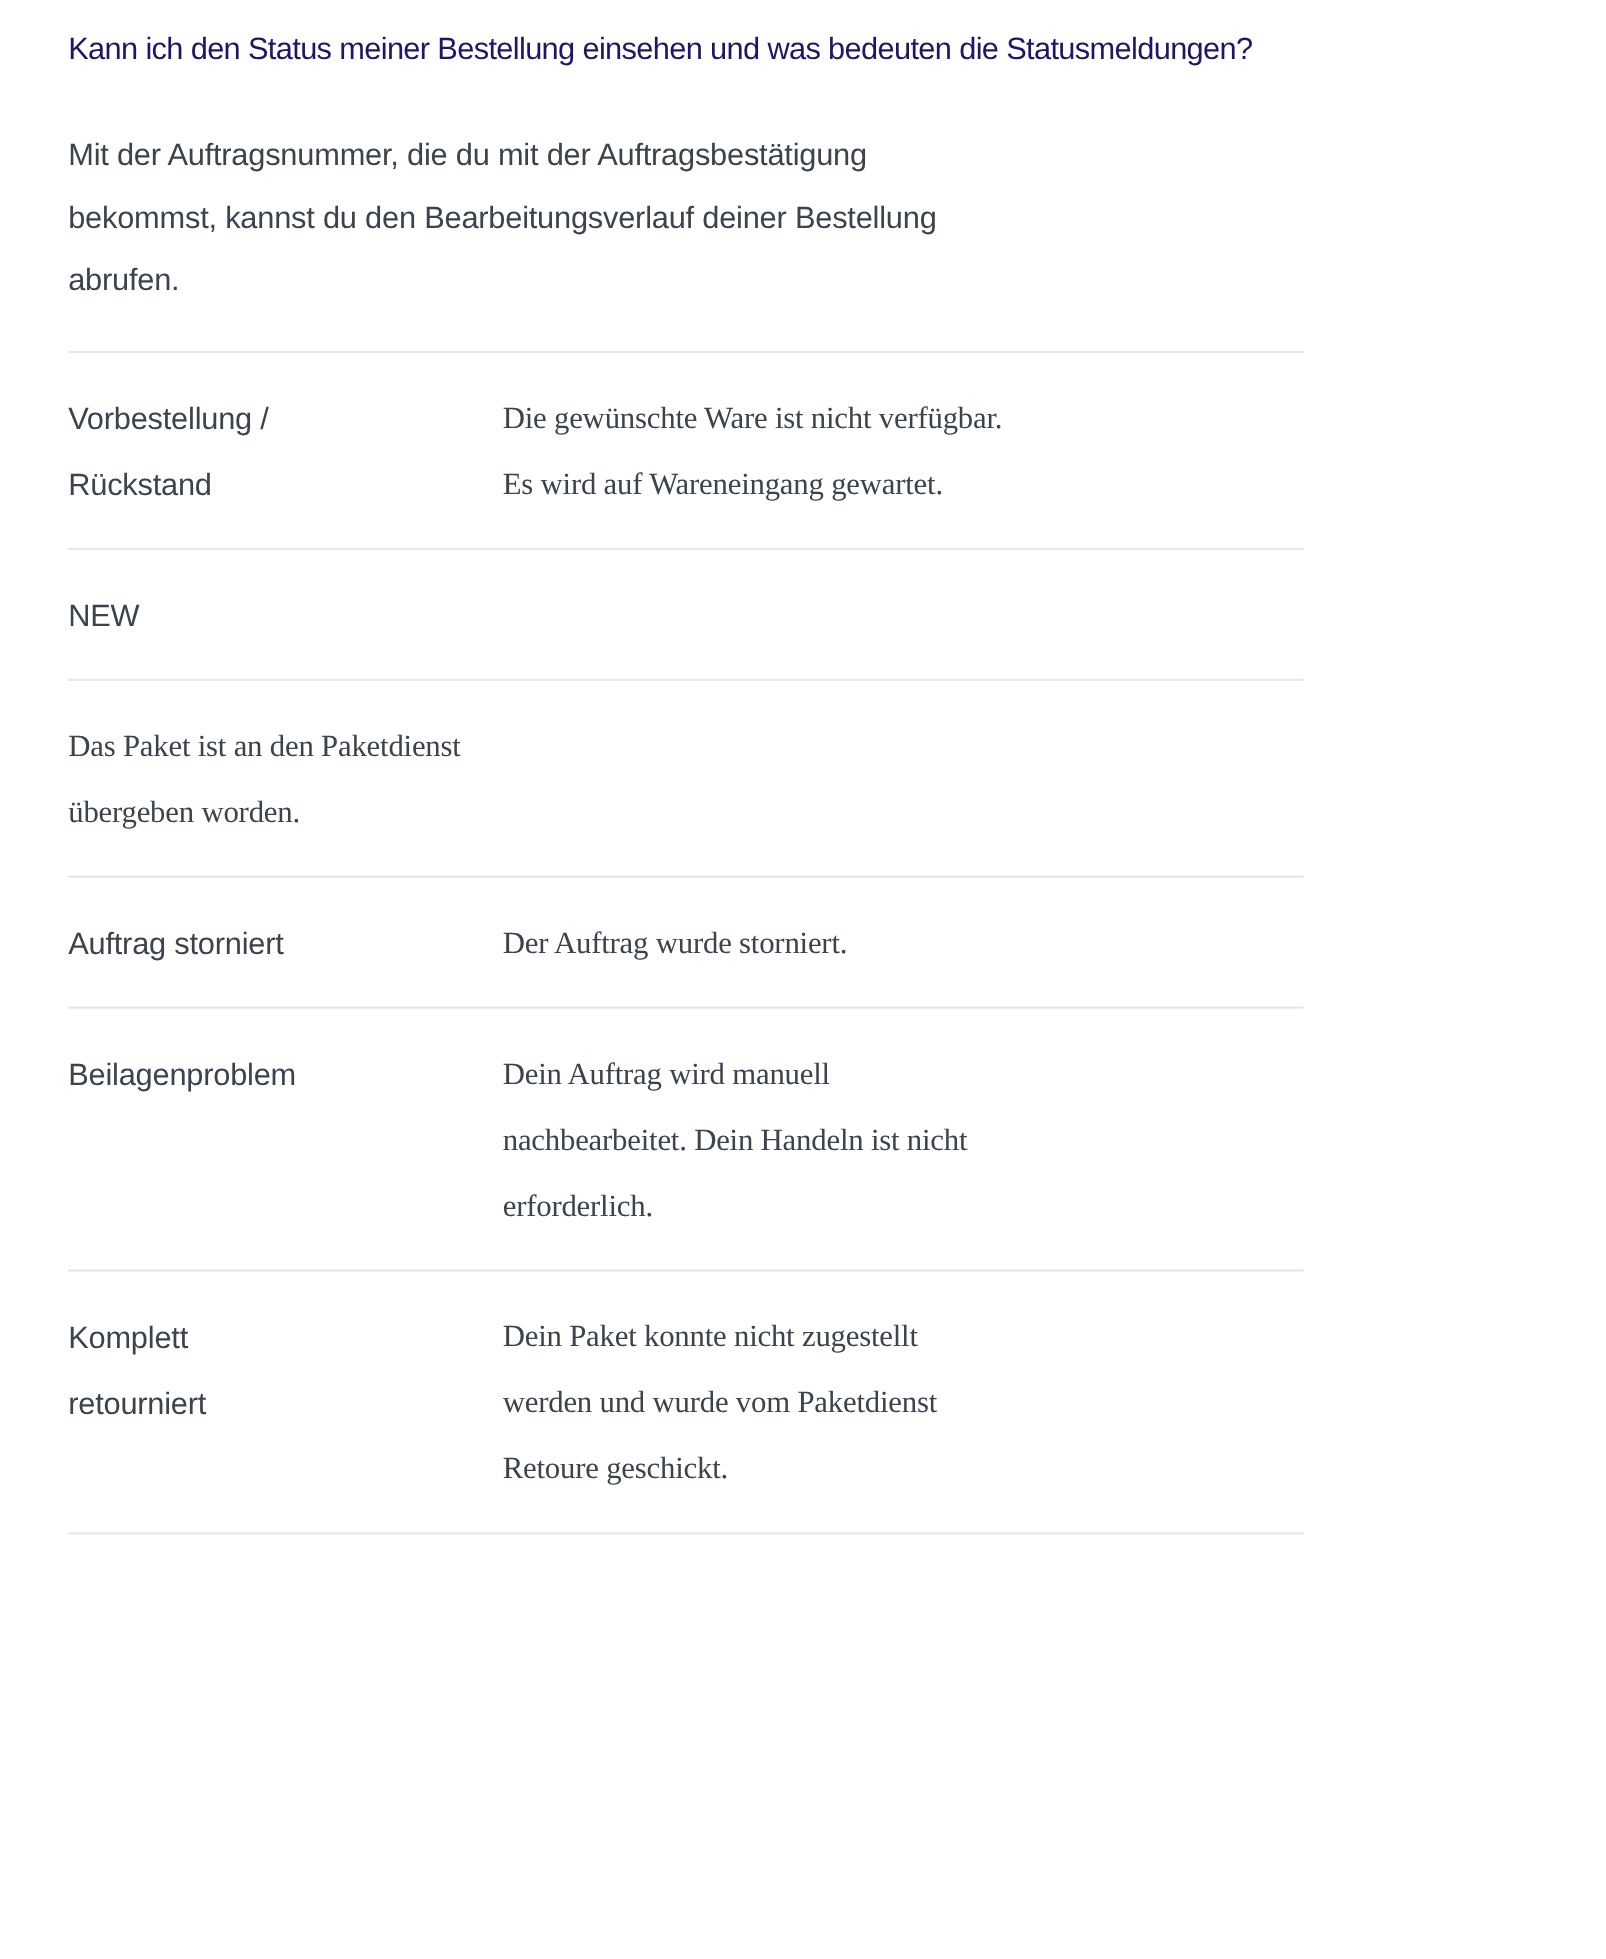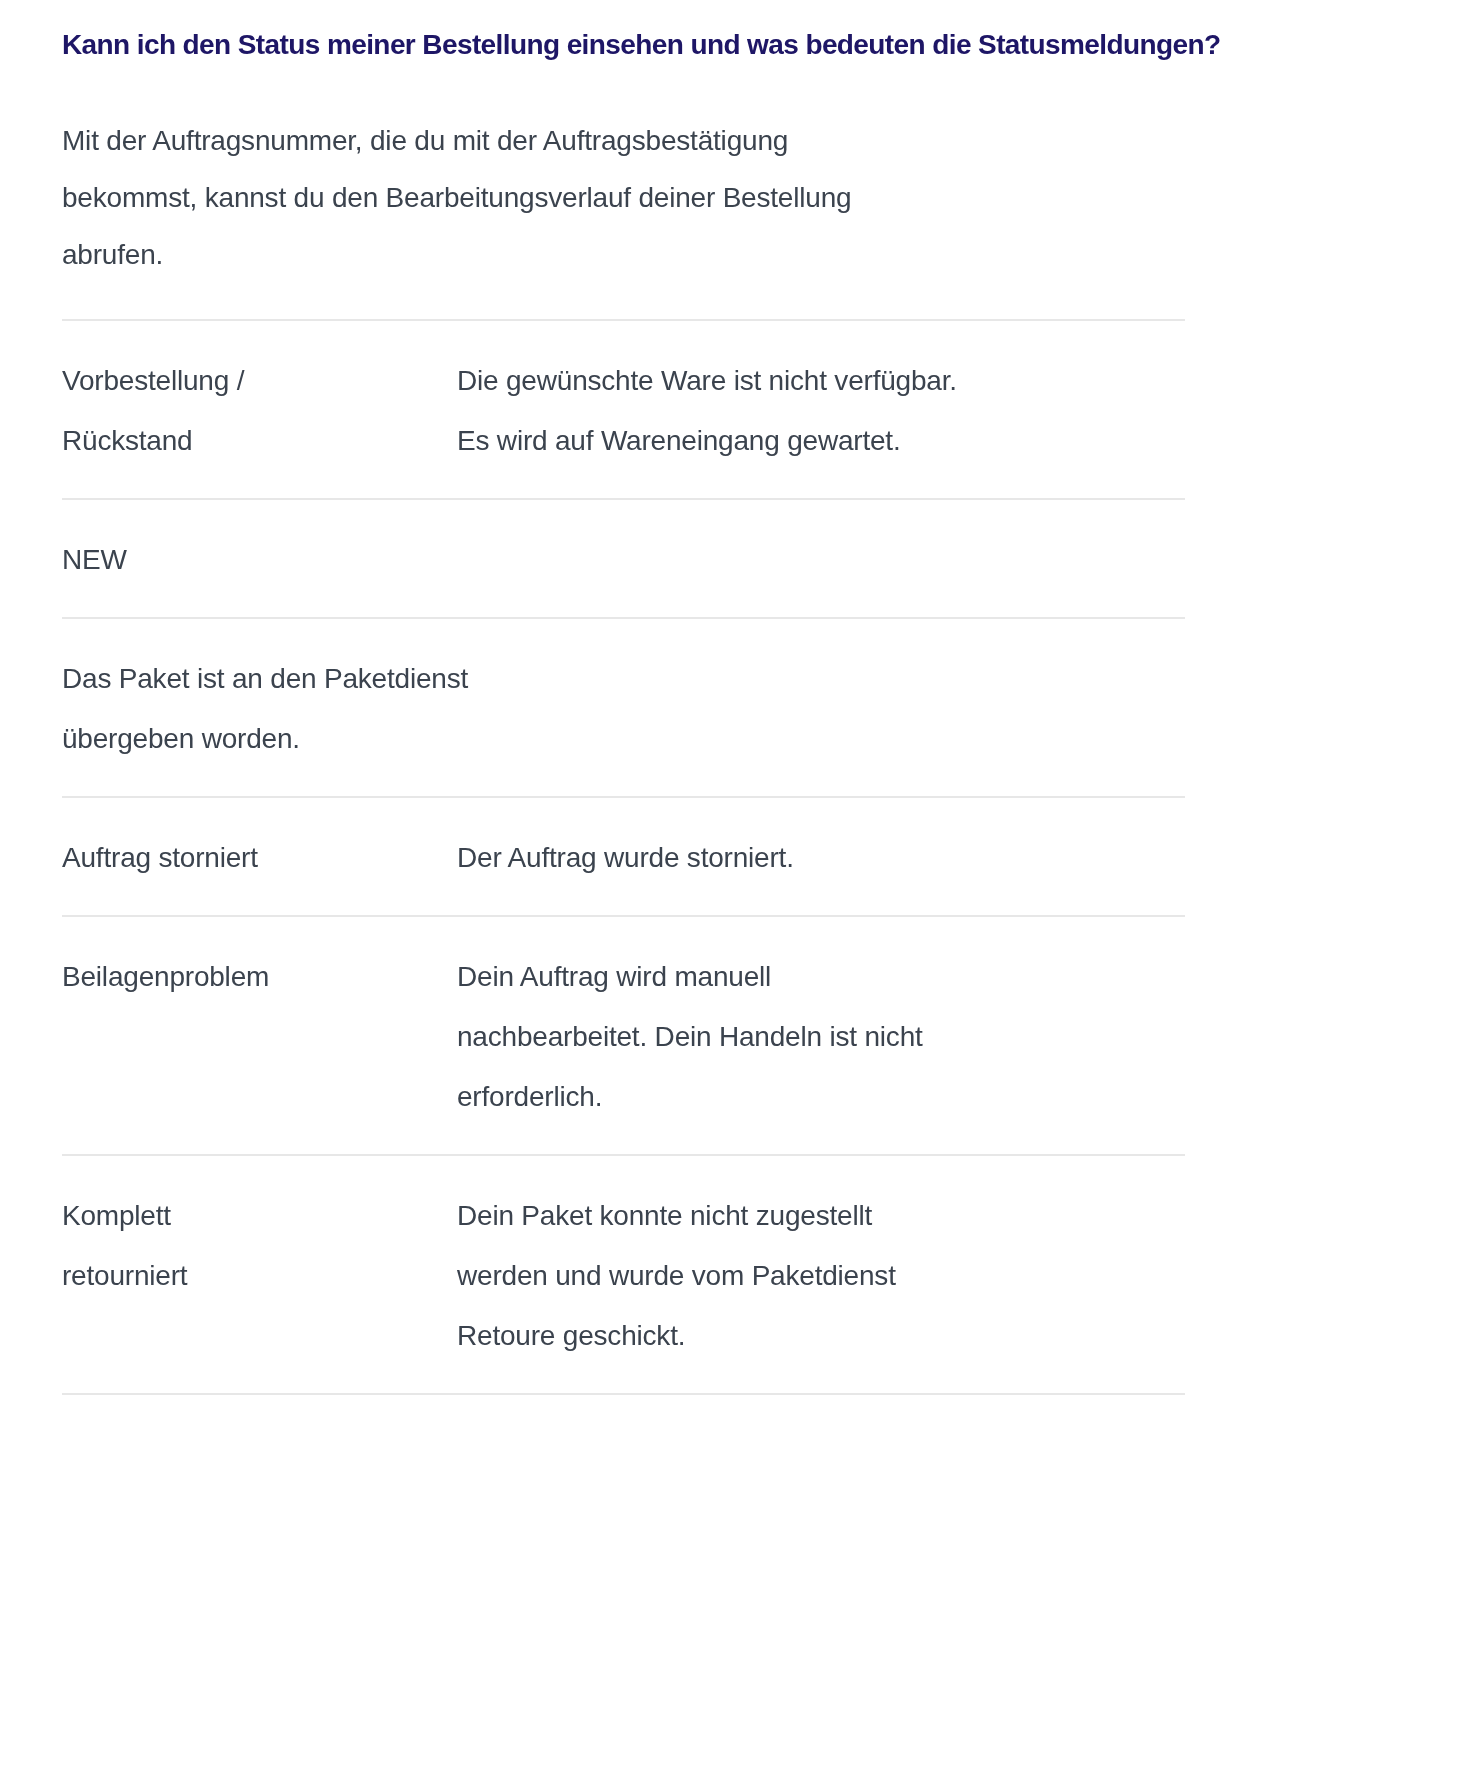--- a/index.html
+++ b/index.html
@@ -17,21 +17,21 @@
     font-family: "Liberation Sans", sans-serif;
     color: var(--body);
   }
   .container {
     margin-left: 62px;
     padding-top: 28px;
     width: 1123px;
   }
   .faq-title {
     font-size: 28px;
-    font-weight: bold;
+    font-weight: normal;
     line-height: 34px;
     letter-spacing: -0.6px;
     white-space: nowrap;
     color: var(--heading);
   }
   .intro {
     margin-top: 50px;
     font-size: 28px;
     line-height: 57px;
     letter-spacing: -0.2px;
@@ -57,20 +57,21 @@
     line-height: 60px;
     letter-spacing: -0.2px;
     white-space: pre-line;
   }
   .cell.status {
     width: 395px;
     flex-shrink: 0;
   }
   .cell.desc {
     flex: 1;
+    font-family: Liberation Serif, serif;
   }
 </style>
 </head>
 <body>
 
 <div class="container">
 
   <h1 class="faq-title">Kann ich den Status meiner Bestellung einsehen und was bedeuten die Statusmeldungen?</h1>
 
   <p class="intro">Mit der Auftragsnummer, die du mit der Auftragsbestätigung

